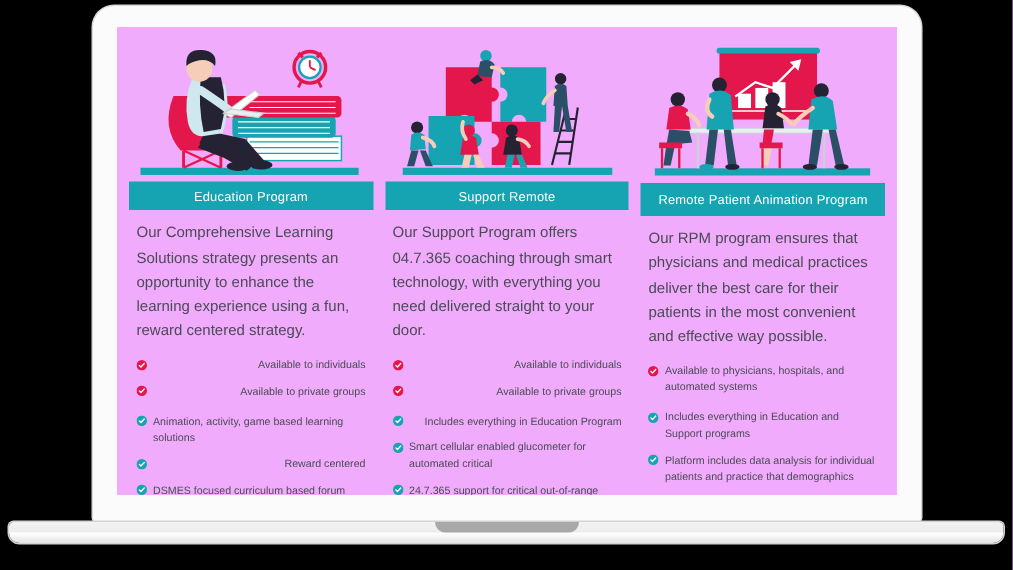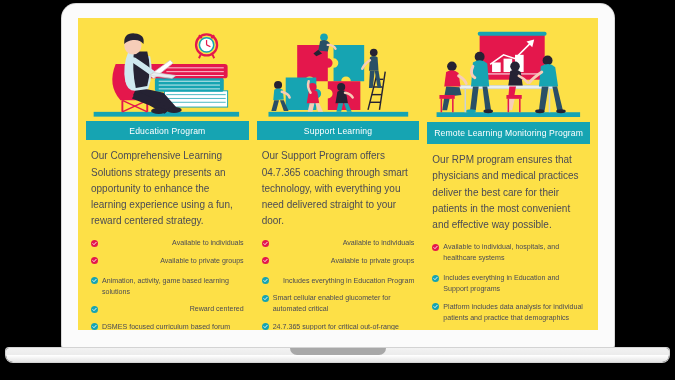--- a/index.html
+++ b/index.html
@@ -30,21 +30,21 @@
     border-radius: 14px 14px 3px 3px;
     box-shadow: 0 0 0 1px #d8d8d8, 0 2px 7px rgba(0,0,0,0.28);
   }
 
   #laptop-screen {
     position: absolute;
     left: 16px;
     top: 14px;
     width: 520px;
     height: 312px;
-    background: #fde047;
+    background: #f0abfc;
     overflow: hidden;
   }
 
   #laptop-base {
     position: absolute;
     left: 6px;
     top: 348px;
     width: 663px;
     height: 14px;
     background: linear-gradient(to bottom, #f2f2f2 0%, #ececec 48%, #ffffff 52%, #e3e3e3 100%);
@@ -308,21 +308,21 @@
               <path d="M61 87 l3 9 h5 l-4 -9 z" fill="#f6cdb8"></path>
               <path d="M56 76 q-4 -6 -2 -12" stroke="#f6cdb8" stroke-width="2.6" fill="none" stroke-linecap="round"></path>
 
               <circle cx="88" cy="70" r="4.2" fill="#252233"></circle>
               <path d="M84 75 q5 -3 9 0 l2 12 h-13 z" fill="#252233"></path>
               <path d="M85 87 l-2 9 h5 l2 -9 z" fill="#16a4b2"></path>
               <path d="M91 87 l3 9 h5 l-4 -9 z" fill="#16a4b2"></path>
               <path d="M92 76 q6 1 8 5" stroke="#f6cdb8" stroke-width="2.6" fill="none" stroke-linecap="round"></path>
             </svg>
           </div>
-          <div class="program-title">Support Learning</div>
+          <div class="program-title">Support Remote</div>
           <div class="program-desc">Our Support Program offers 04.7.365 coaching through smart technology, with everything you need delivered straight to your door.</div>
           <ul class="feature-list">
             <li class="feature-item">
               <span class="check-icon">
                   <svg viewBox="0 0 16 16">
                     <circle cx="8" cy="8" r="8" fill="#e4174c"></circle>
                     <path d="M4.3 8.2 L6.8 10.7 L11.8 5.3" stroke="#fff" stroke-width="2" fill="none" stroke-linecap="round" stroke-linejoin="round"></path>
                   </svg>
                 </span>
               <span class="feature-text">Available to individuals</span>
@@ -415,31 +415,31 @@
 
               <circle cx="126" cy="42" r="5.2" fill="#252233"></circle>
               <path d="M119 48 q9 -5 15 1 l3 20 h-20 z" fill="#16a4b2"></path>
               <path d="M120 69 l-3 25 h6 l4 -25 z" fill="#2a4f66"></path>
               <path d="M131 69 l5 25 h6 l-6 -25 z" fill="#2a4f66"></path>
               <path d="M120 54 q-9 6 -13 11" stroke="#f6cdb8" stroke-width="3" fill="none" stroke-linecap="round"></path>
               <ellipse cx="118" cy="95" rx="5" ry="2" fill="#252233"></ellipse>
               <ellipse cx="140" cy="95" rx="5" ry="2" fill="#252233"></ellipse>
             </svg>
           </div>
-          <div class="program-title">Remote Learning Monitoring Program</div>
+          <div class="program-title">Remote Patient Animation Program</div>
           <div class="program-desc">Our RPM program ensures that physicians and medical practices deliver the best care for their patients in the most convenient and effective way possible.</div>
           <ul class="feature-list">
             <li class="feature-item">
               <span class="check-icon">
                   <svg viewBox="0 0 16 16">
                     <circle cx="8" cy="8" r="8" fill="#e4174c"></circle>
                     <path d="M4.3 8.2 L6.8 10.7 L11.8 5.3" stroke="#fff" stroke-width="2" fill="none" stroke-linecap="round" stroke-linejoin="round"></path>
                   </svg>
                 </span>
-              <span class="feature-text">Available to individual, hospitals, and healthcare systems</span>
+              <span class="feature-text">Available to physicians, hospitals, and automated systems</span>
             </li>
             <li class="feature-item group-gap">
               <span class="check-icon">
                   <svg viewBox="0 0 16 16">
                     <circle cx="8" cy="8" r="8" fill="#16a4b2"></circle>
                     <path d="M4.3 8.2 L6.8 10.7 L11.8 5.3" stroke="#fff" stroke-width="2" fill="none" stroke-linecap="round" stroke-linejoin="round"></path>
                   </svg>
                 </span>
               <span class="feature-text">Includes everything in Education and Support programs</span>
             </li>

